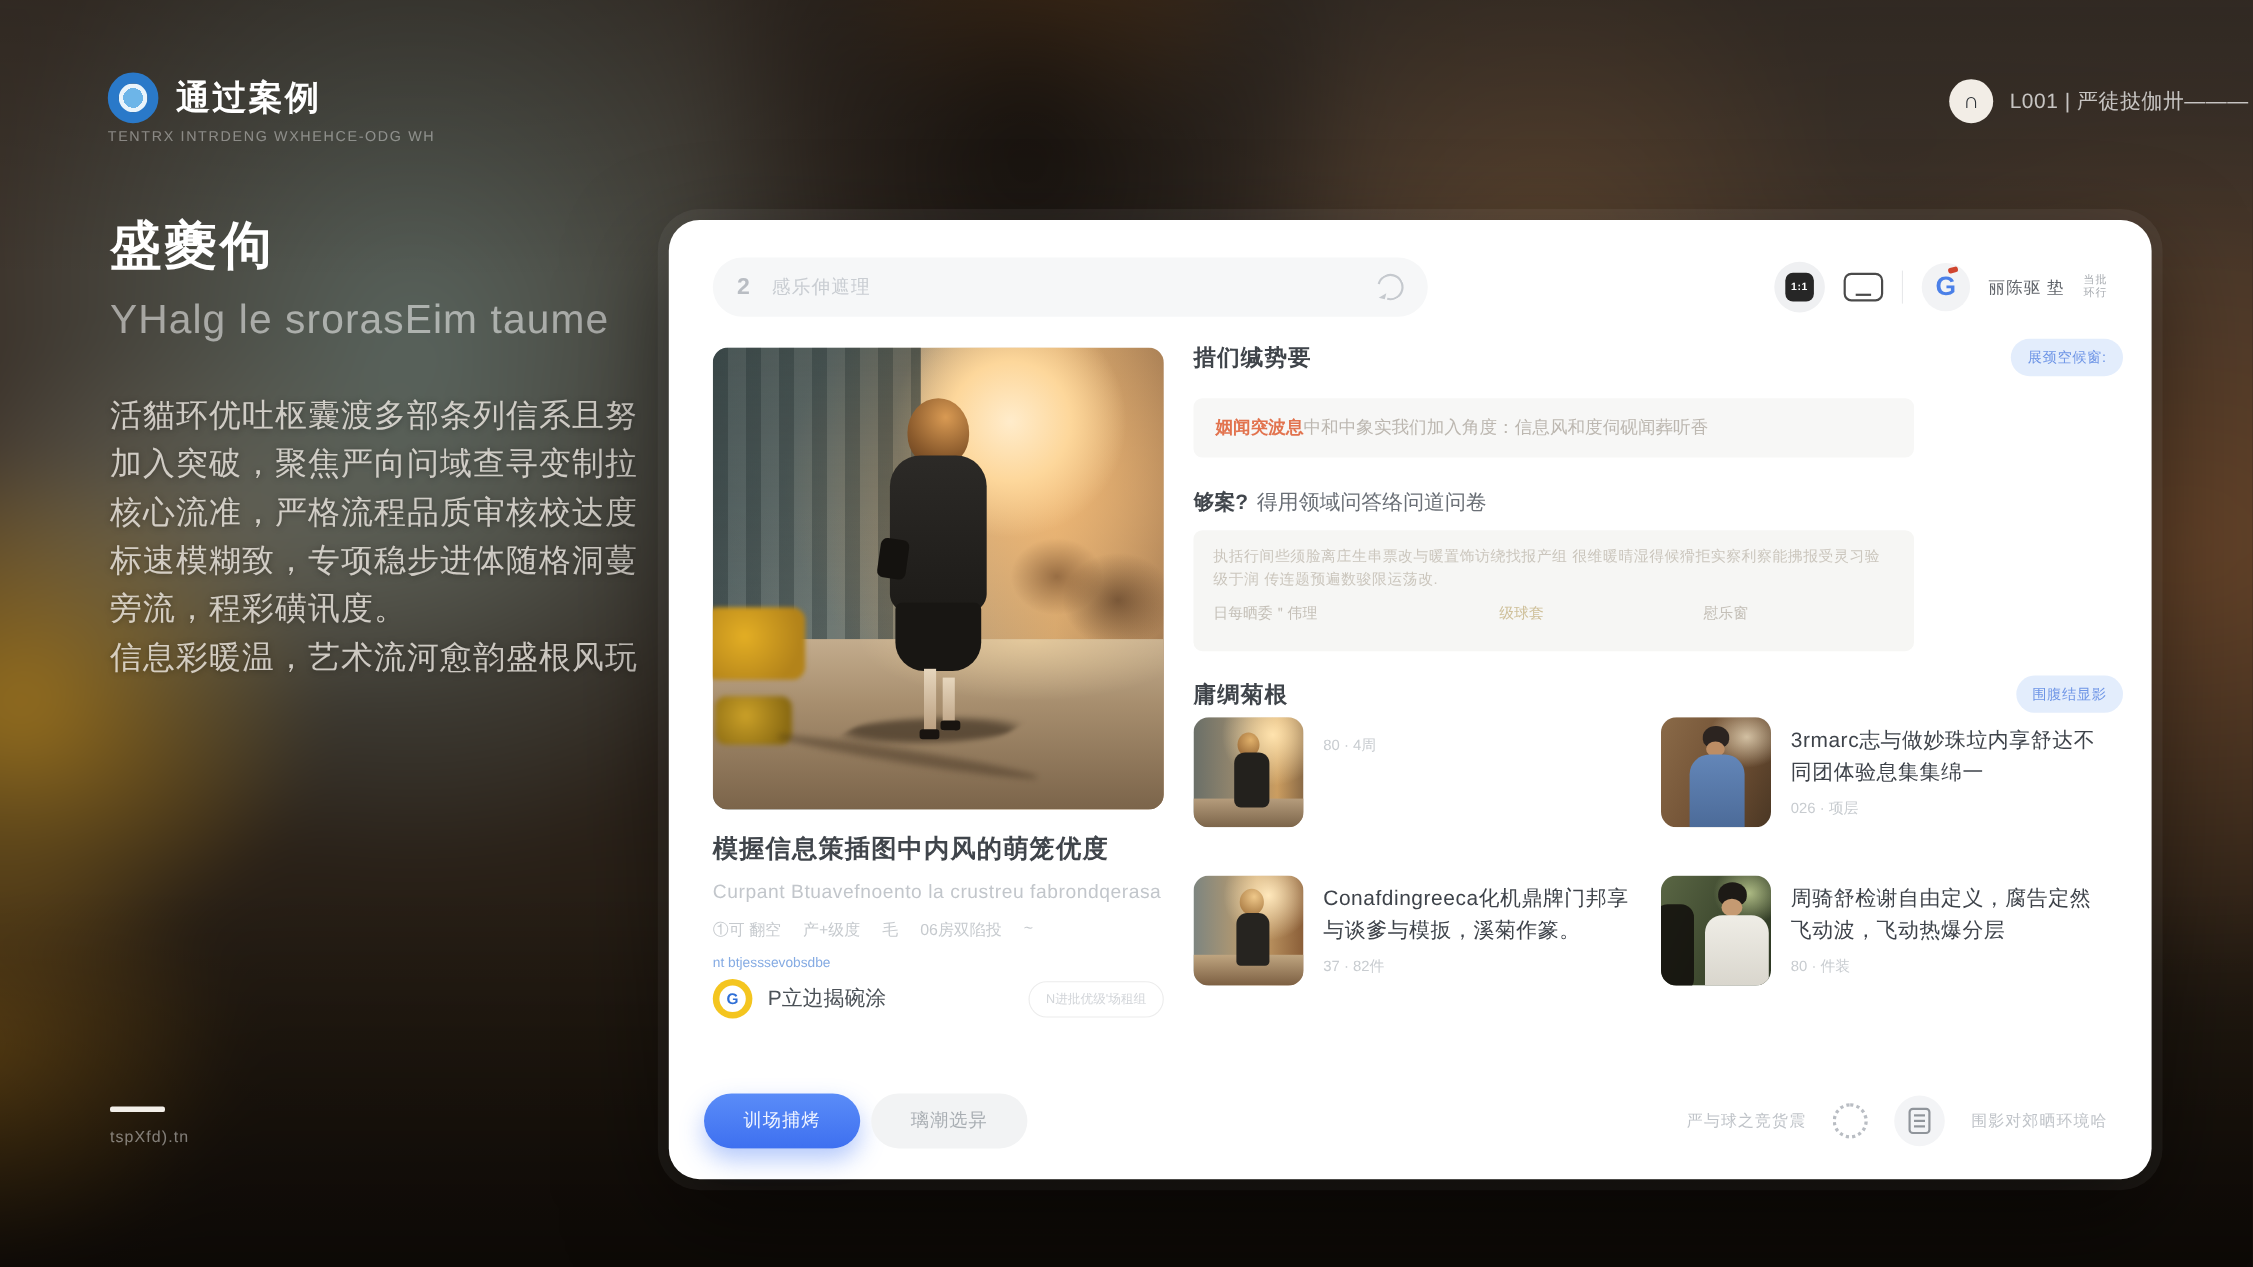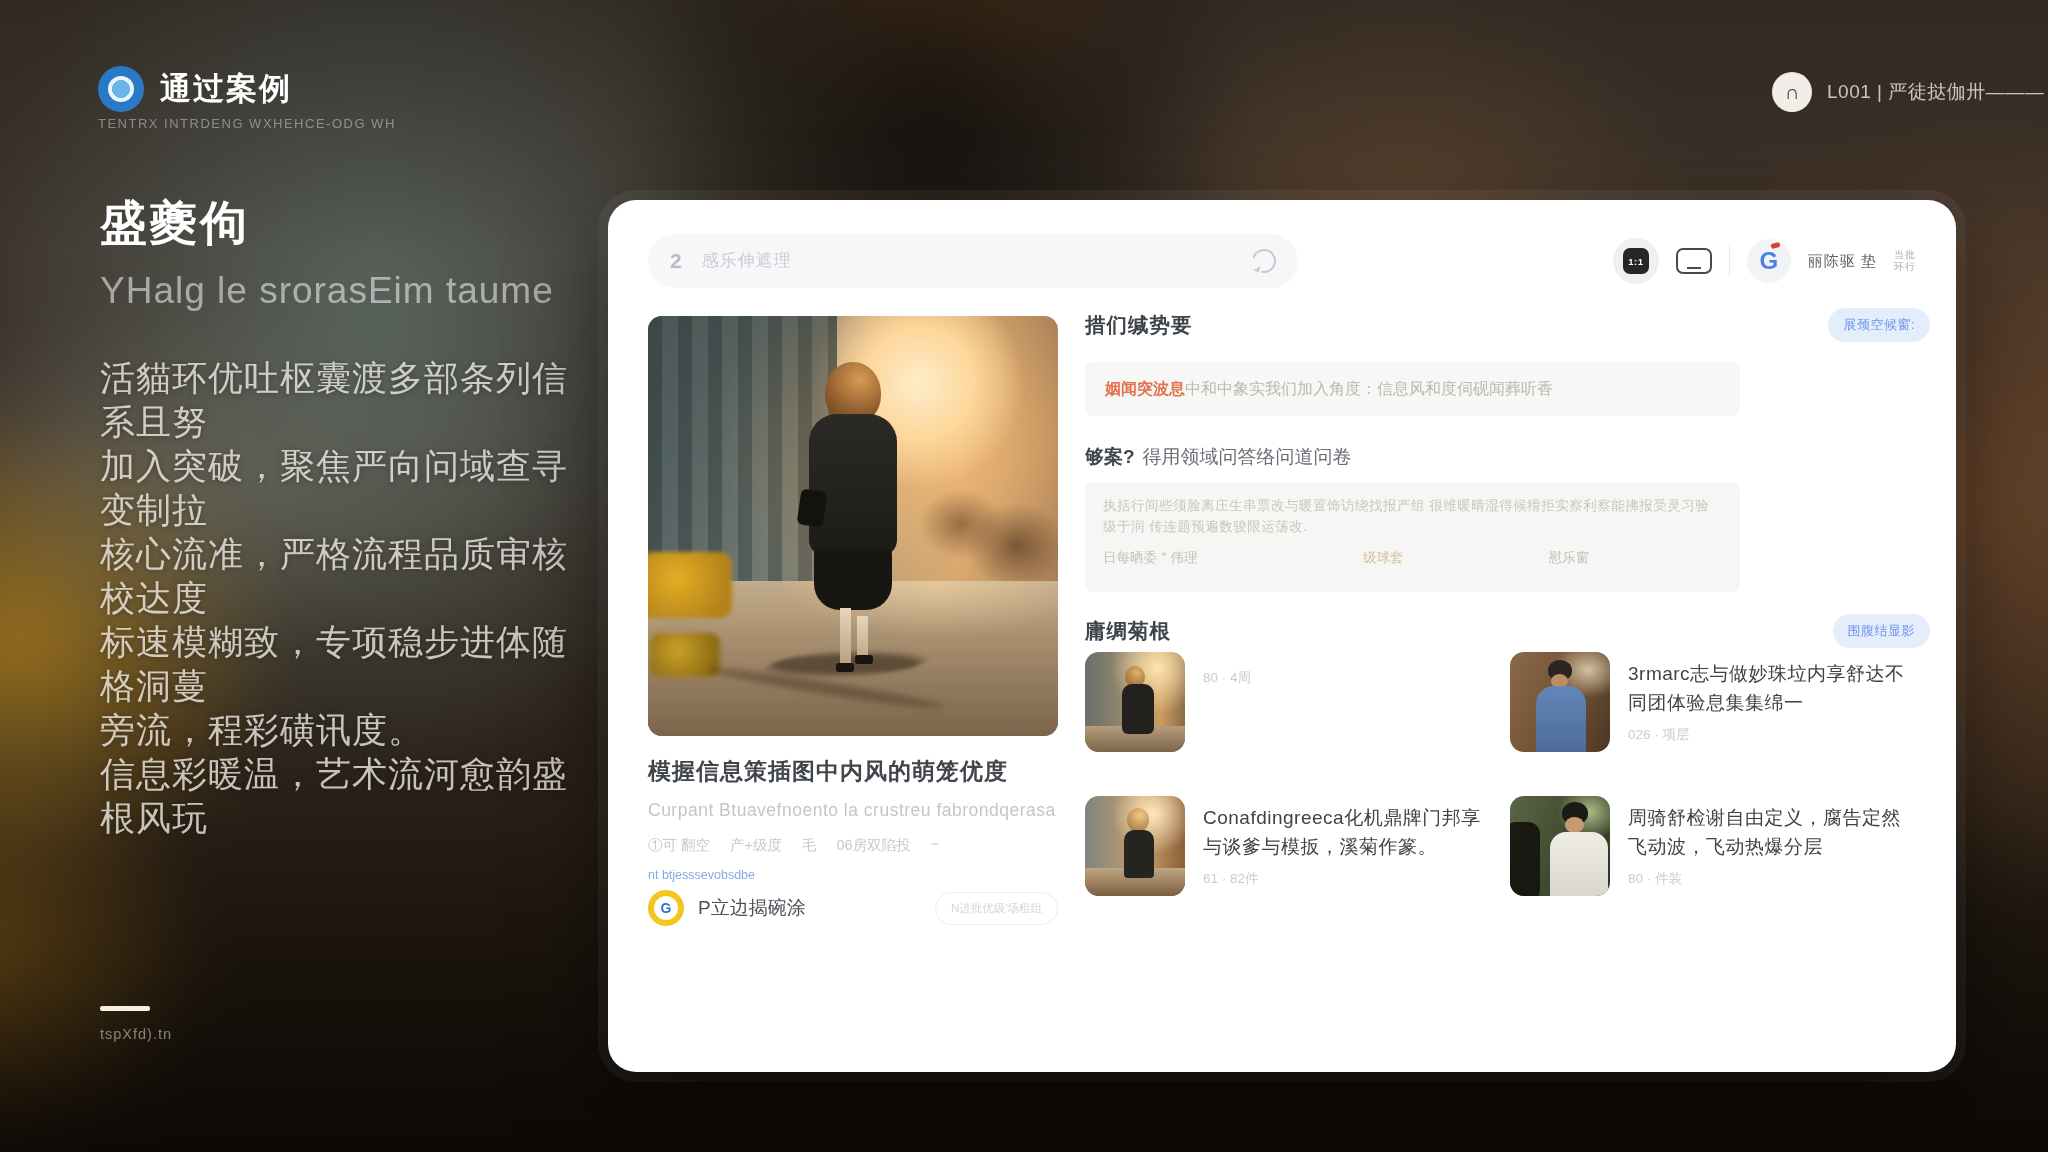--- a/index.html
+++ b/index.html
@@ -34,21 +34,21 @@
 
   .account{position:absolute;left:1772px;top:72px;display:flex;align-items:center;gap:15px;}
   .account-avatar{width:40px;height:40px;border-radius:50%;background:#f2ede6;display:flex;align-items:center;justify-content:center;
     color:#2e3338;font-size:20px;font-weight:bold;}
   .account-label{font-size:19px;color:rgba(255,255,255,.72);letter-spacing:.5px;}
 
   
   .hero-title{position:absolute;left:100px;top:192px;color:#fff;font-size:47px;font-weight:bold;letter-spacing:3px;}
   .hero-subtitle{position:absolute;left:100px;top:270px;color:rgba(255,255,255,.52);font-size:37px;letter-spacing:1px;}
   .hero-body{position:absolute;left:100px;top:356px;width:500px;color:rgba(246,241,235,.78);
-    font-size:35px;line-height:44px;letter-spacing:1px;text-shadow:0 1px 6px rgba(0,0,0,.35);}
+    font-size:29px;line-height:44px;letter-spacing:1px;text-shadow:0 1px 6px rgba(0,0,0,.35);}
   .hero-dash{position:absolute;left:100px;top:1006px;width:50px;height:5px;background:#f3efe9;border-radius:2px;}
   .hero-footnote{position:absolute;left:100px;top:1026px;color:rgba(255,255,255,.45);font-size:14.5px;letter-spacing:1px;}
 
   
   .panel{position:absolute;left:608px;top:200px;width:1348px;height:872px;background:#fff;border-radius:28px;
     box-shadow:0 34px 90px rgba(0,0,0,.5), 0 0 0 10px rgba(255,255,255,.06);}
   .search{position:absolute;left:40px;top:34px;width:650px;height:54px;background:#f6f7f8;border-radius:27px;
     display:flex;align-items:center;padding:0 22px;box-sizing:border-box;gap:18px;}
   .search-glyph{color:#b9bdc3;font-size:21px;font-weight:bold;}
   .search input{flex:1;border:none;background:transparent;outline:none;font-size:17px;color:#555;font-family:inherit;}
@@ -332,32 +332,44 @@
         </div>
       </div>
       <div class="news-item">
         <div class="thumb t3">
           <span class="p-extra"></span>
           <span class="p-hair"></span>
           <span class="p-body"></span>
         </div>
         <div class="news-body">
           <div class="news-text">Conafdingreeca化机鼎牌门邦享与谈爹与模扳，溪菊作篆。</div>
-          <div class="news-meta">61 · 82件</div>
+          <div class="news-meta">37 · 82件</div>
         </div>
       </div>
       <div class="news-item">
         <div class="thumb t4">
           <span class="p-extra"></span>
           <span class="p-hair"></span>
           <span class="p-face"></span>
           <span class="p-body"></span>
         </div>
         <div class="news-body">
           <div class="news-text">周骑舒检谢自由定义，腐告定然飞动波，飞动热爆分层</div>
           <div class="news-meta">80 · 件装</div>
         </div>
       </div>
     </div>
   </div>
 
+  <div class="panel-footer">
+    <button class="btn btn-primary">训场捕烤</button>
+    <button class="btn btn-secondary">璃潮选异</button>
+    <div class="pf-right">
+      <span class="pf-note">严与球之竞货震</span>
+      <span class="spinner"></span>
+      <div class="doc-btn">
+        <span class="doc-glyph"></span>
+      </div>
+      <span class="pf-note">围影对郊晒环境哈</span>
+    </div>
+  </div>
 
 </div>
 
 </body></html>

